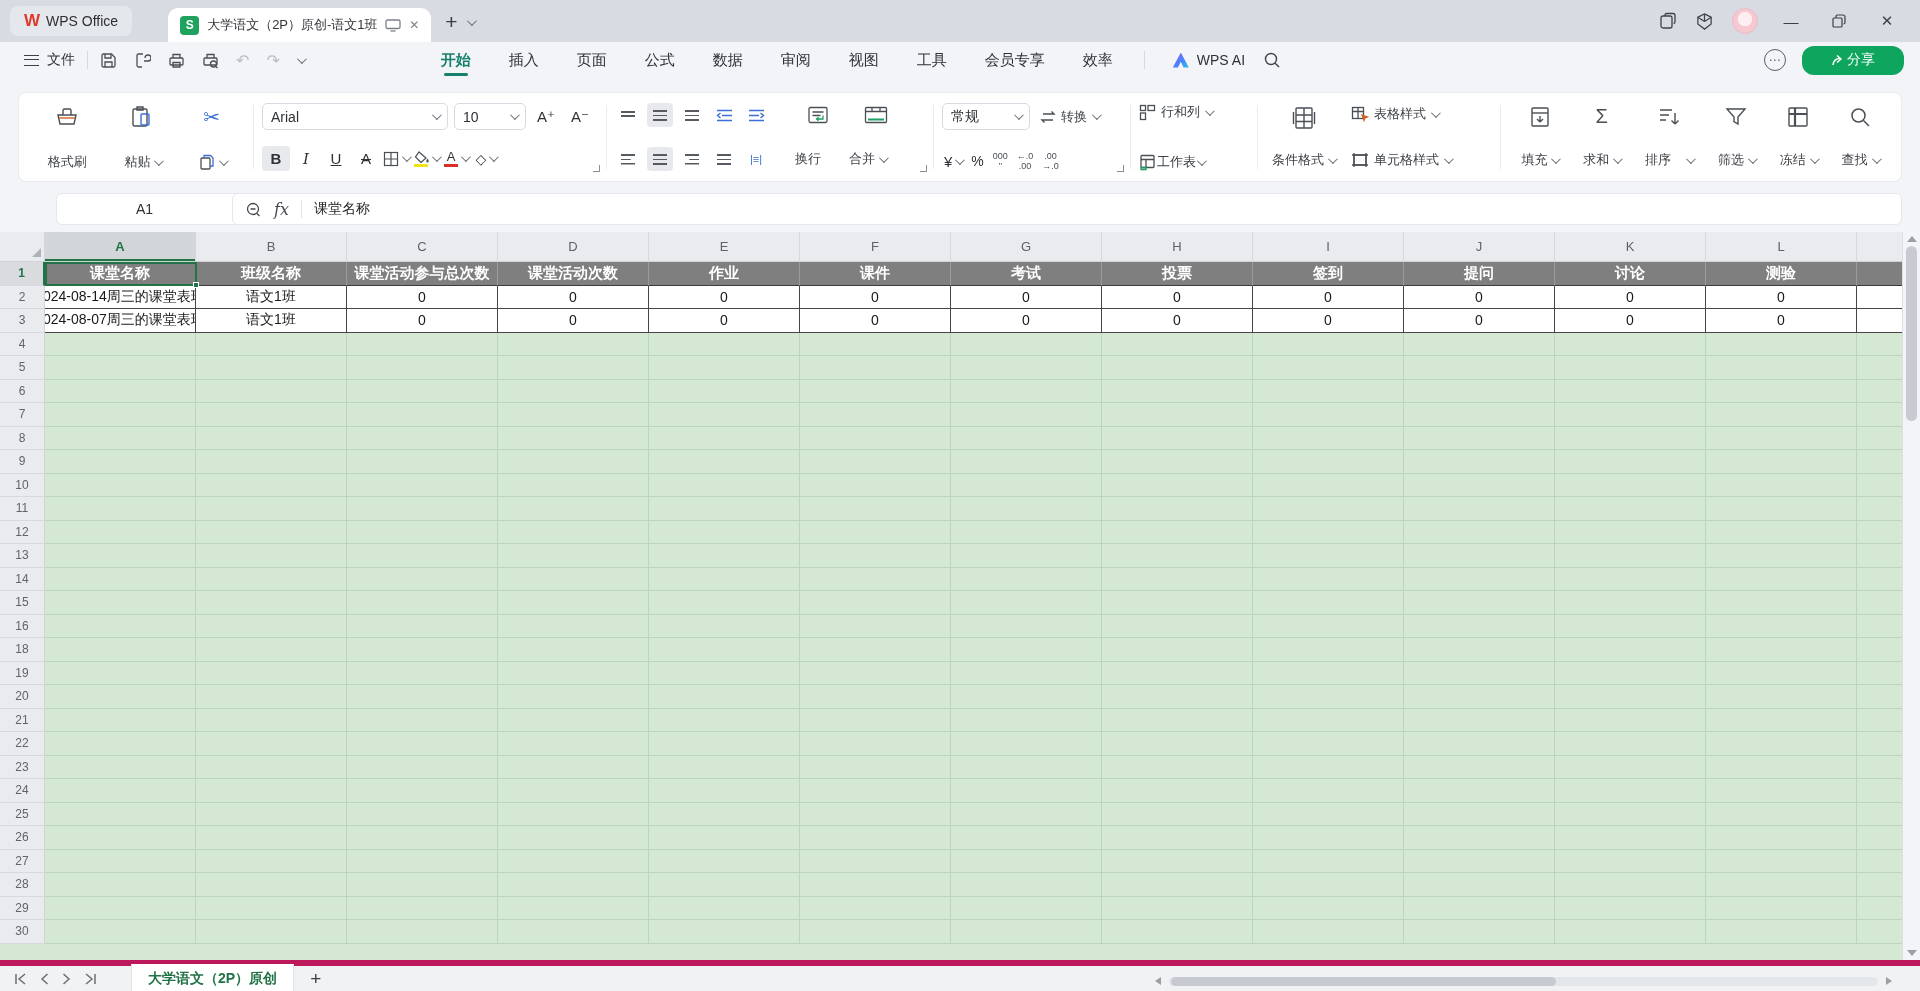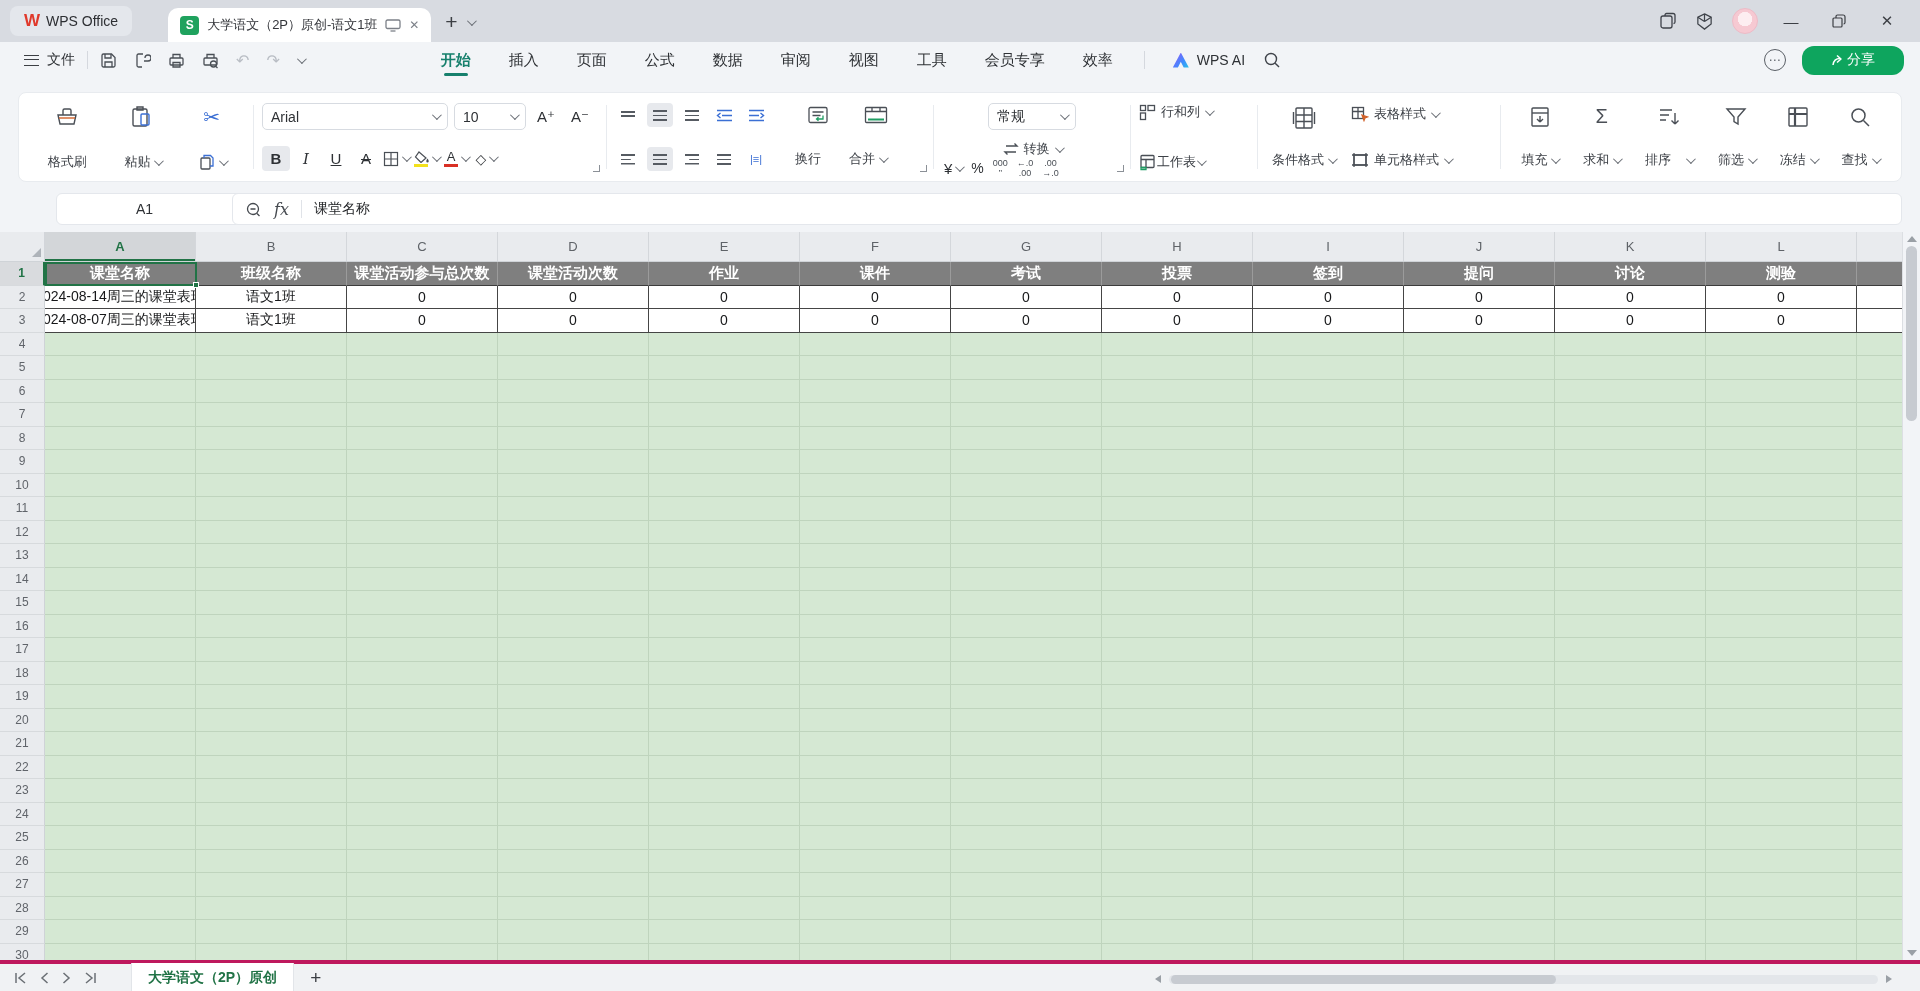--- a/index.html
+++ b/index.html
@@ -97,21 +97,21 @@
   .selbox { position:absolute; left:45px; top:0; width:152px; height:24px; border:2px solid #217346; pointer-events:none; }
   .fillhandle { position:absolute; right:-3.5px; bottom:-3.5px; width:6px; height:6px; background:#217346; border:1px solid #fff; }
 
   
   .vscroll { position:absolute; right:0; top:232px; width:18px; height:728px; background:#f2f4f7; border-left:1px solid #dcdfe3; }
   .vthumb { position:absolute; left:3px; top:14px; width:11px; height:175px; border-radius:6px; background:#c7cbd1; }
   .tri-up { position:absolute; left:4px; top:4px; border-left:5px solid transparent; border-right:5px solid transparent; border-bottom:6px solid #9aa0a6; }
   .tri-dn { position:absolute; left:4px; bottom:4px; border-left:5px solid transparent; border-right:5px solid transparent; border-top:6px solid #9aa0a6; }
 
   
-  .sheetbar { position:absolute; left:0; top:960px; width:1920px; height:31px; background:#f0f2f4; border-top:4px solid #be185d; display:flex; align-items:center; }
+  .sheetbar { position:absolute; left:0; top:960px; width:1920px; height:31px; background:#f0f2f4; border-top:6px solid #be185d; display:flex; align-items:center; }
   .navgrp { display:flex; align-items:center; gap:13px; margin-left:14px; color:#6b7075; }
   .sheettab { margin-left:34px; height:30px; padding:0 16px; background:#fff; display:flex; align-items:center; font-size:14px; font-weight:bold; color:#217346; border-left:1px solid #e2e5e9; border-right:1px solid #e2e5e9; }
   .addsheet { margin-left:16px; font-size:19px; color:#3c3f44; }
   .hscroll { position:absolute; left:1155px; right:28px; top:10px; height:11px; }
   .htrack { position:absolute; left:14px; right:14px; top:1px; height:9px; background:#e3e6ea; border-radius:5px; }
   .hthumb { position:absolute; left:16px; width:385px; top:1px; height:9px; background:#c7cbd1; border-radius:5px; }
   .tri-l { position:absolute; left:0; top:1px; border-top:4.5px solid transparent; border-bottom:4.5px solid transparent; border-right:6px solid #9aa0a6; }
   .tri-r { position:absolute; right:0; top:1px; border-top:4.5px solid transparent; border-bottom:4.5px solid transparent; border-left:6px solid #9aa0a6; }
 
   svg { display:block; }
@@ -381,21 +381,21 @@
           <span class="rrow" style="margin-left:22px; gap:4px;">
               <span class="rlabel">合并</span>
               <span class="chev"></span>
             </span>
         </div>
         <span class="dl"></span>
       </div>
       <div class="rdiv"></div>
 
       <div class="rgroup" style="width:192px;">
-        <div class="rrow" style="gap:10px;flex-direction:column;">
+        <div class="rrow" style="gap:10px;">
           <div class="combo" style="width:88px;">
             <span>常规</span>
               <span class="chev"></span>
           </div>
           <span class="rrow" style="gap:5px;">
             <svg width="16" height="14" viewBox="0 0 16 14" fill="none" stroke="#4a4f56" stroke-width="1.4">
                 <path d="M3 4h11l-2.5-2.5M13 10H2l2.5 2.5"></path>
               </svg>
             <span class="rlabel">转换</span>
               <span class="chev"></span>
@@ -666,24 +666,20 @@
       </div>
       <div class="grow">
         <div class="gut">15</div>
         <div class="greenrow"></div>
       </div>
       <div class="grow">
         <div class="gut">16</div>
         <div class="greenrow"></div>
       </div>
       <div class="grow">
-        <div class="gut">17</div>
-        <div class="greenrow"></div>
-      </div>
-      <div class="grow">
         <div class="gut">18</div>
         <div class="greenrow"></div>
       </div>
       <div class="grow">
         <div class="gut">19</div>
         <div class="greenrow"></div>
       </div>
       <div class="grow">
         <div class="gut">20</div>
         <div class="greenrow"></div>

